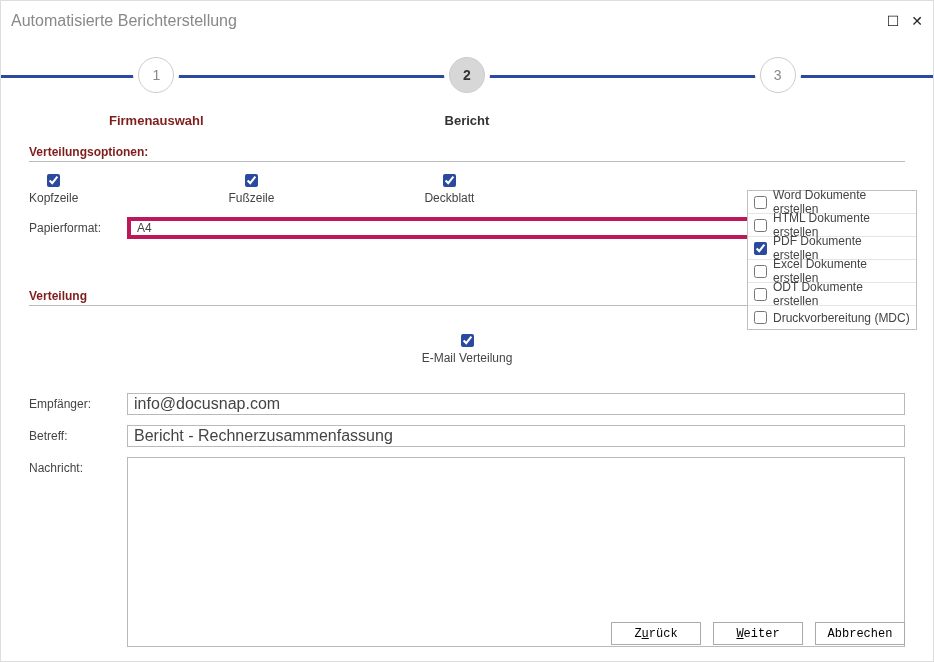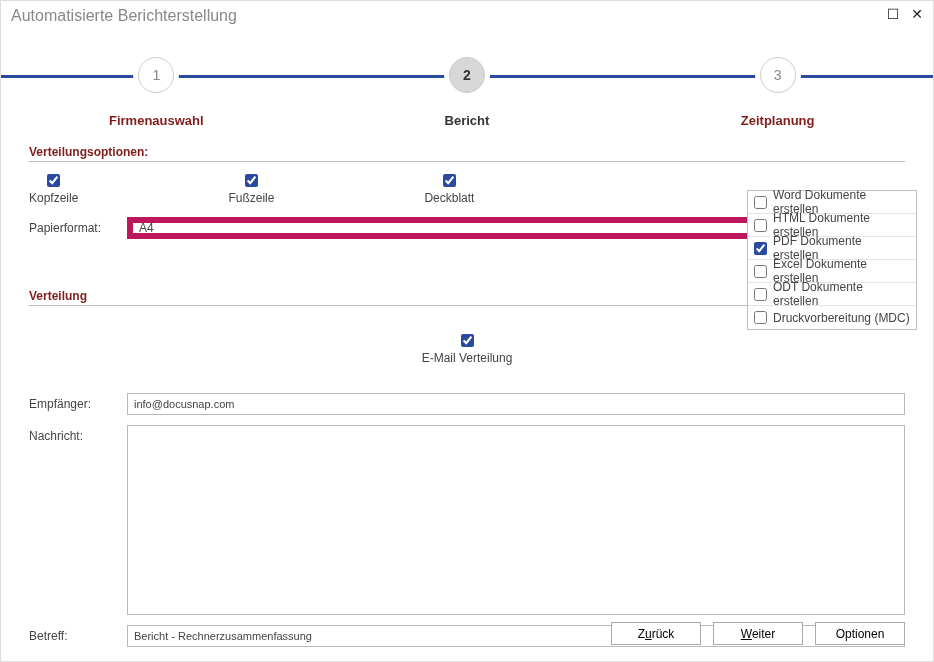--- a/index.html
+++ b/index.html
@@ -10,20 +10,21 @@
     background: #fff;
     color: #444;
     width: 934px;
     height: 662px;
     border: 1px solid #ddd;
     position: relative;
     overflow: hidden;
   }
   .titlebar {
     display: flex;
+    align-items: center;
     justify-content: space-between;
     padding: 6px 10px 0 10px;
     height: 34px;
   }
   .titlebar .title {
     font-size: 16px;
     color: #888;
     font-weight: 400;
   }
   .titlebar .win-controls { display: flex; gap: 12px; }
@@ -80,34 +81,34 @@
   label.cb { display: flex; align-items: center; gap: 4px; cursor: pointer; color: #444; flex-direction: column; }
   input[type=checkbox] {
     width: 13px; height: 13px; accent-color: #2a4aa0;
     margin: 0;
   }
   .form-row { display: flex; align-items: center; gap: 16px; margin-bottom: 10px; }
   .form-row .lbl { width: 82px; color: #444; }
   .select-shell {
     flex: 1;
     display: flex; align-items: center;
-    border: 6px solid #be185d;
+    border: 4px solid #be185d;
     height: 22px;
     padding: 0 6px;
     background: #fff;
     justify-content: space-between;
   }
   .select-shell .caret { font-size: 9px; color: #555; }
   input.txt {
     flex: 1;
     height: 22px;
     border: 1px solid #b9b9b9;
     padding: 0 6px;
     font-family: inherit;
-    font-size: 11px;
+    font-size: 16px;
     color: #444;
     background: #fff;
   }
   textarea.txt {
     flex: 1;
     height: 190px;
     border: 1px solid #b9b9b9;
     padding: 4px 6px;
     font-family: inherit;
     font-size: 12px;
@@ -116,20 +117,21 @@
     resize: none;
   }
   .align-top { align-items: flex-start; }
   .align-top .lbl { padding-top: 4px; }
   .buttons {
     position: absolute;
     right: 28px;
     bottom: 16px;
     display: flex;
     gap: 12px;
+    font-family: Liberation Mono, monospace;
   }
   .btn {
     width: 90px;
     height: 23px;
     border: 1px solid #aaa;
     background: #fff;
     font-family: inherit;
     font-size: 12px;
     cursor: pointer;
   }
@@ -196,21 +198,20 @@
     <div class="step-col">
       <div class="step-circle">1</div>
       <div class="step-label">Firmenauswahl</div>
     </div>
     <div class="step-col">
       <div class="step-circle active">2</div>
       <div class="step-label active">Bericht</div>
     </div>
     <div class="step-col">
       <div class="step-circle">3</div>
-      <div class="step-label">Zeitplanung</div>
     </div>
   </div>
 </div>
 
 <div class="content">
   <div class="section-title">Verteilungsoptionen:</div>
 
   <div class="check-row" style="margin-bottom:12px;">
     <label class="cb">
       <input type="checkbox" checked="" style="">
@@ -243,29 +244,29 @@
       <input type="checkbox" checked="" style="">
       <span>E-Mail Verteilung</span>
     </label>
   </div>
 
   <div class="form-row">
     <div class="lbl">Empfänger:</div>
     <input class="txt" type="text" value="info@docusnap.com" style="">
   </div>
 
+  <div class="form-row">
+    <div class="lbl">Betreff:</div>
+    <input class="txt" type="text" value="Bericht - Rechnerzusammenfassung" style="">
+  </div>
+
   <div class="form-row align-top">
     <div class="lbl">Nachricht:</div>
     <textarea class="txt" style=""></textarea>
   </div>
-
-  <div class="form-row">
-    <div class="lbl">Betreff:</div>
-    <input class="txt" type="text" value="Bericht - Rechnerzusammenfassung" style="">
-  </div>
 </div>
 
 <div class="dropdown-wrap">
   <div class="dd-list">
     <div class="dd-item">
       <input type="checkbox" style="">
       <span>Word Dokumente erstellen</span>
     </div>
     <div class="dd-item">
       <input type="checkbox" style="">
@@ -286,14 +287,14 @@
     <div class="dd-item">
       <input type="checkbox" style="">
       <span>Druckvorbereitung (MDC)</span>
     </div>
   </div>
 </div>
 
 <div class="buttons">
   <button class="btn"><span style="text-decoration:none;">Z</span><span style="text-decoration:underline;">u</span><span style="text-decoration:none;">rück</span></button>
   <button class="btn"><span style="text-decoration:underline;">W</span><span style="text-decoration:none;">eiter</span></button>
-  <button class="btn">Optionen</button>
+  <button class="btn">Abbrechen</button>
 </div>
 
 </body></html>

